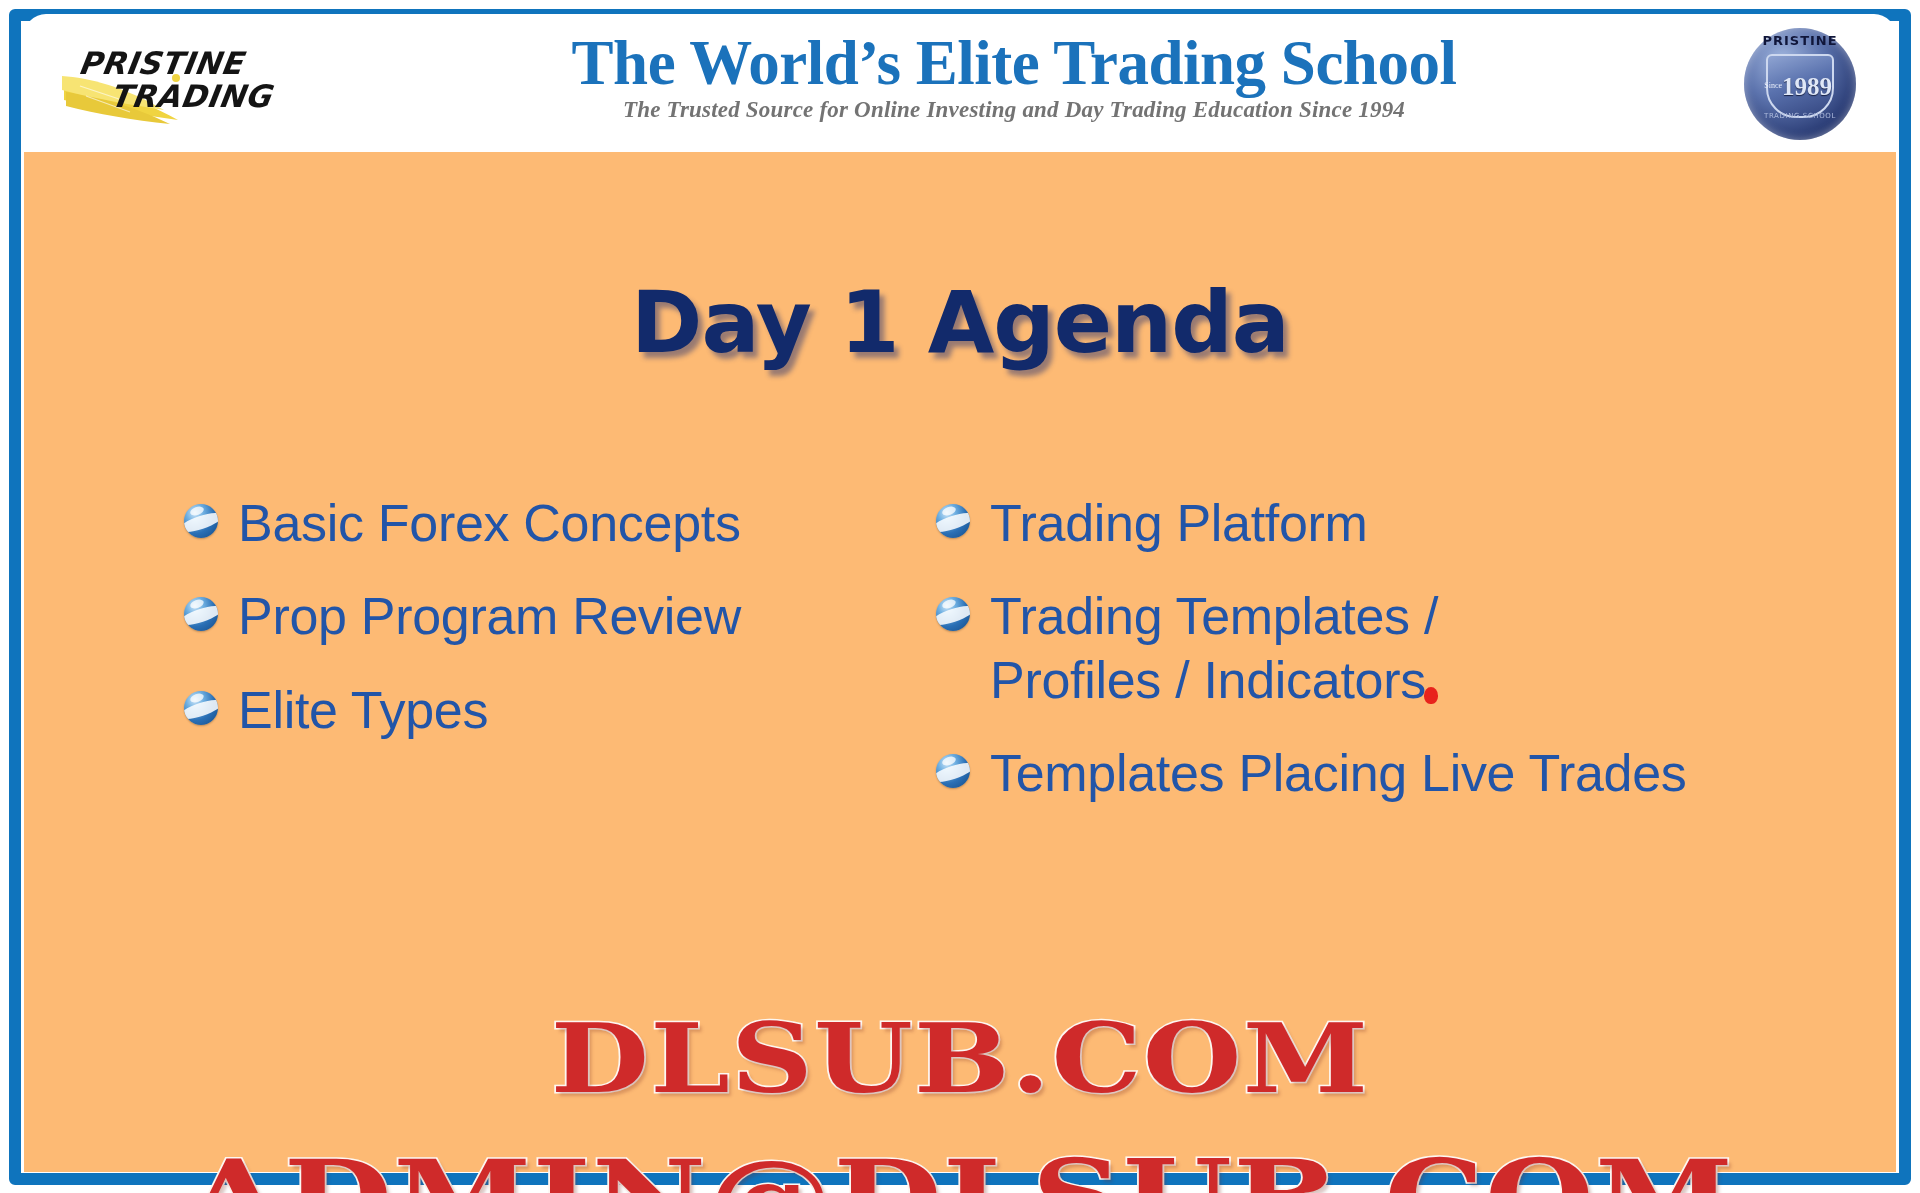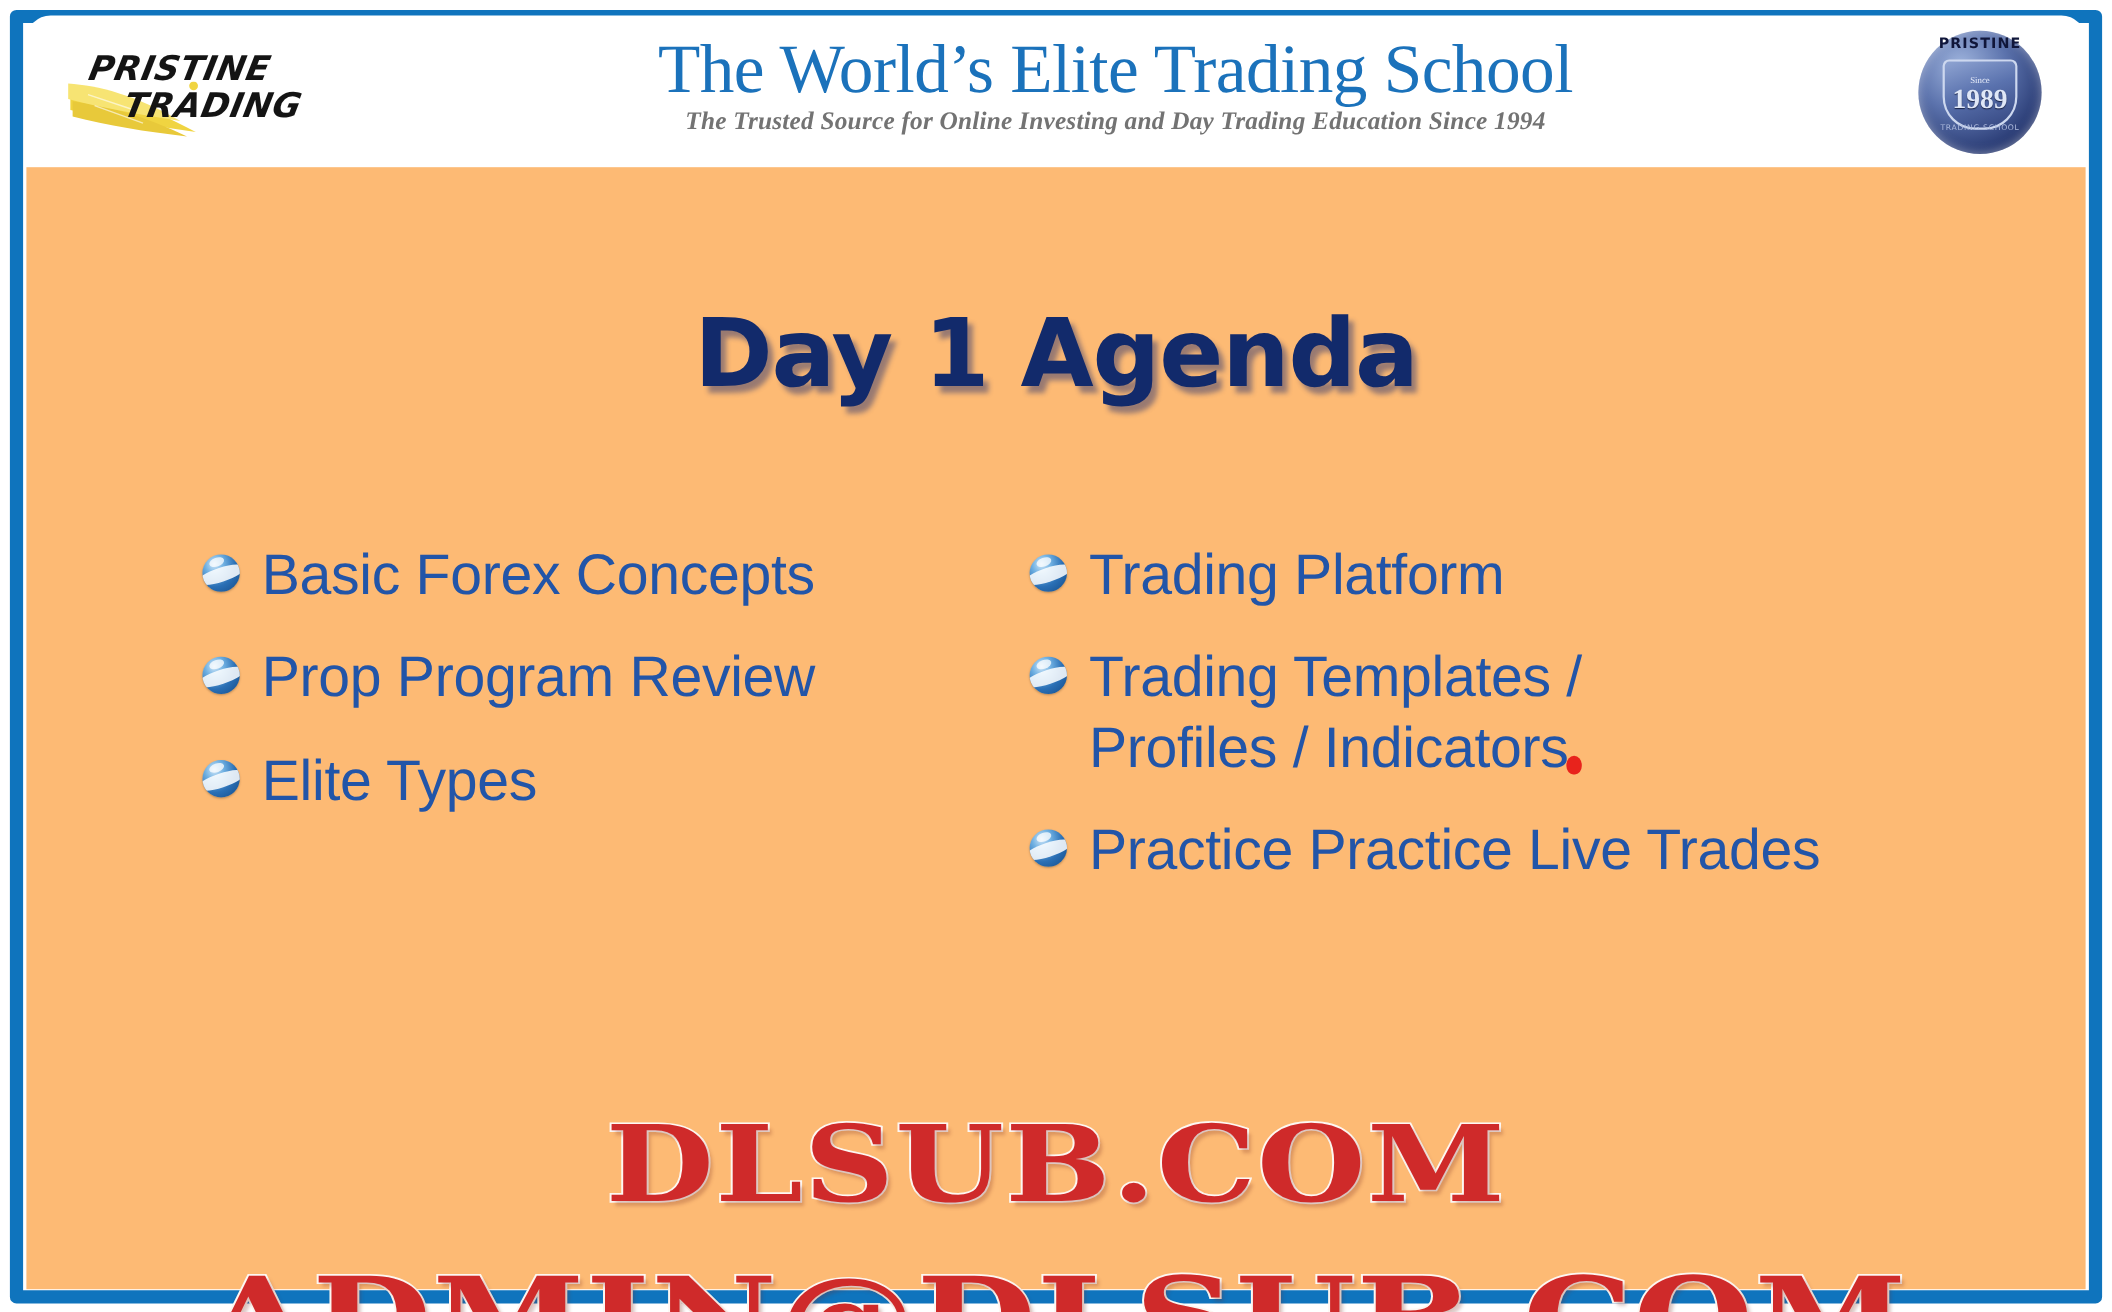--- a/index.html
+++ b/index.html
@@ -79,21 +79,21 @@
 
   
   .header-text {
     position: absolute;
     left: 330px; top: 14px;
     width: 1320px;
     text-align: center;
   }
   .header-title {
     font-family: "Liberation Serif", serif;
-    font-weight: normal;
+    font-weight: bold;
     font-size: 63px;
     line-height: 1.12;
     color: #1b72bb;
     letter-spacing: -0.5px;
     white-space: nowrap;
   }
   .header-sub {
     font-family: "Liberation Serif", serif;
     font-weight: bold;
     font-style: italic;
@@ -130,23 +130,23 @@
     color: #10163a;
   }
   .seal-shield {
     position: absolute;
     left: 22px; top: 26px;
     width: 68px; height: 64px;
     background: linear-gradient(160deg, #8fa4d2 0%, #5a72ae 45%, #33457f 100%);
     border: 2px solid #cdd8ef;
     border-radius: 6px 6px 30px 30px;
     display: flex;
-    flex-direction: column;
+    flex-direction: row;
     align-items: center;
-    justify-content: center;
+    justify-content: flex-end;
   }
   .seal-since {
     font-family: "Liberation Serif", serif;
     font-size: 8px;
     color: #e9eefb;
     line-height: 1;
     margin-bottom: 1px;
   }
   .seal-year {
     font-family: "Liberation Serif", serif;
@@ -346,21 +346,21 @@
           <span class="globe-icon"></span>
           <span class="bullet-text">Trading Platform</span>
         </div>
         <div class="bullet">
           <span class="globe-icon"></span>
           <span class="bullet-text">Trading Templates /
 Profiles / Indicators</span>
         </div>
         <div class="bullet">
           <span class="globe-icon"></span>
-          <span class="bullet-text">Practice Practice Live Trades</span>
+          <span class="bullet-text">Templates Placing Live Trades</span>
         </div>
       </div>
 
     </div>
 
     <div class="watermark watermark-1">DLSUB.COM</div>
     <div class="watermark watermark-2">ADMIN@DLSUB.COM</div>
   </div>
 
   <div class="cursor-dot"></div>

